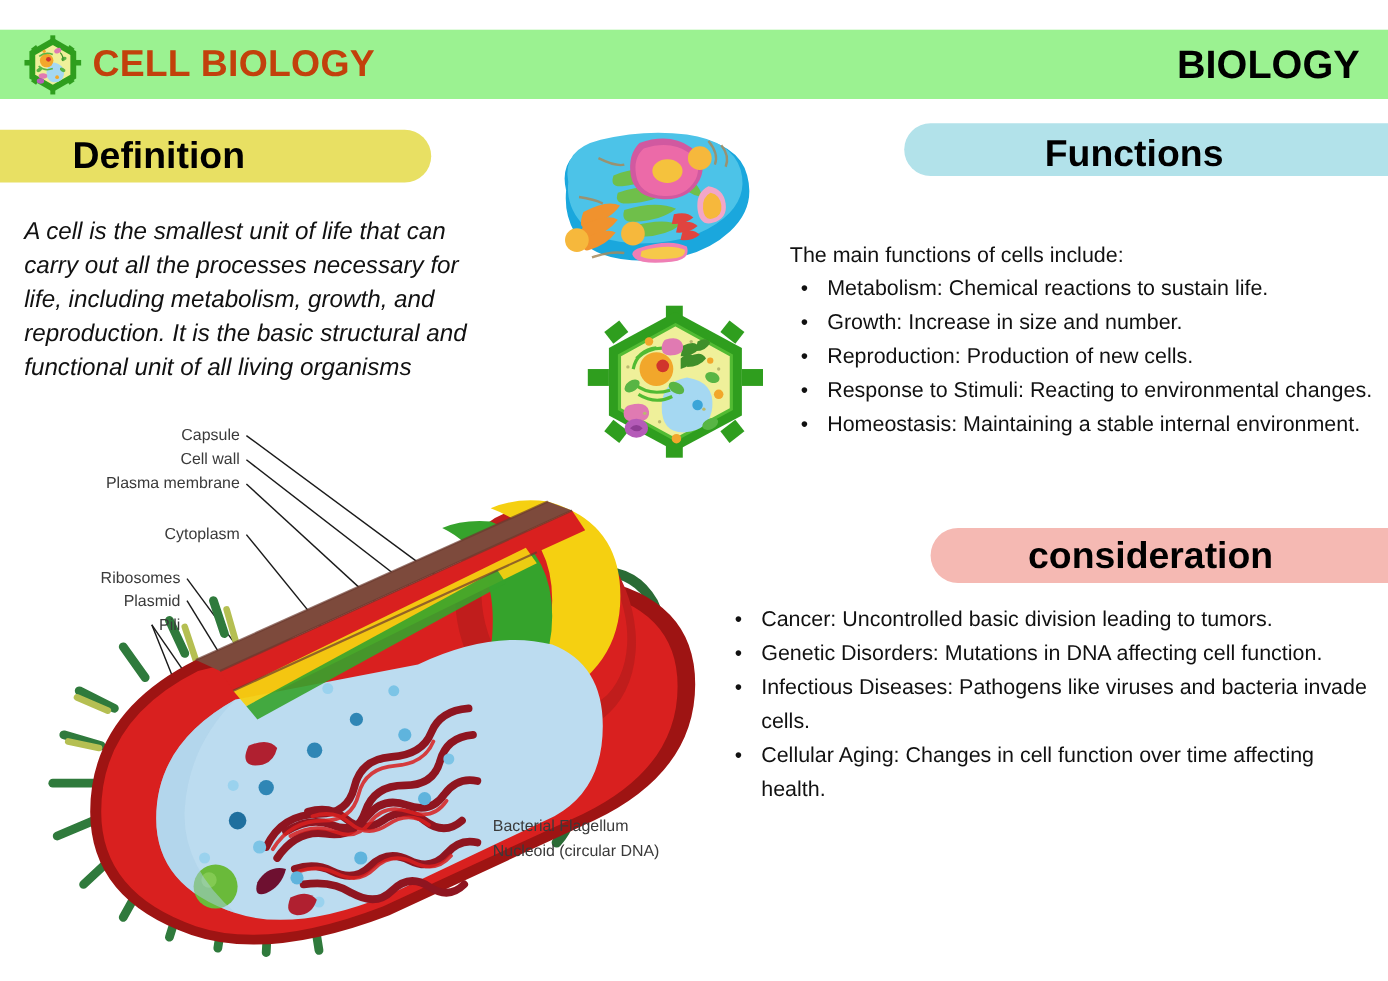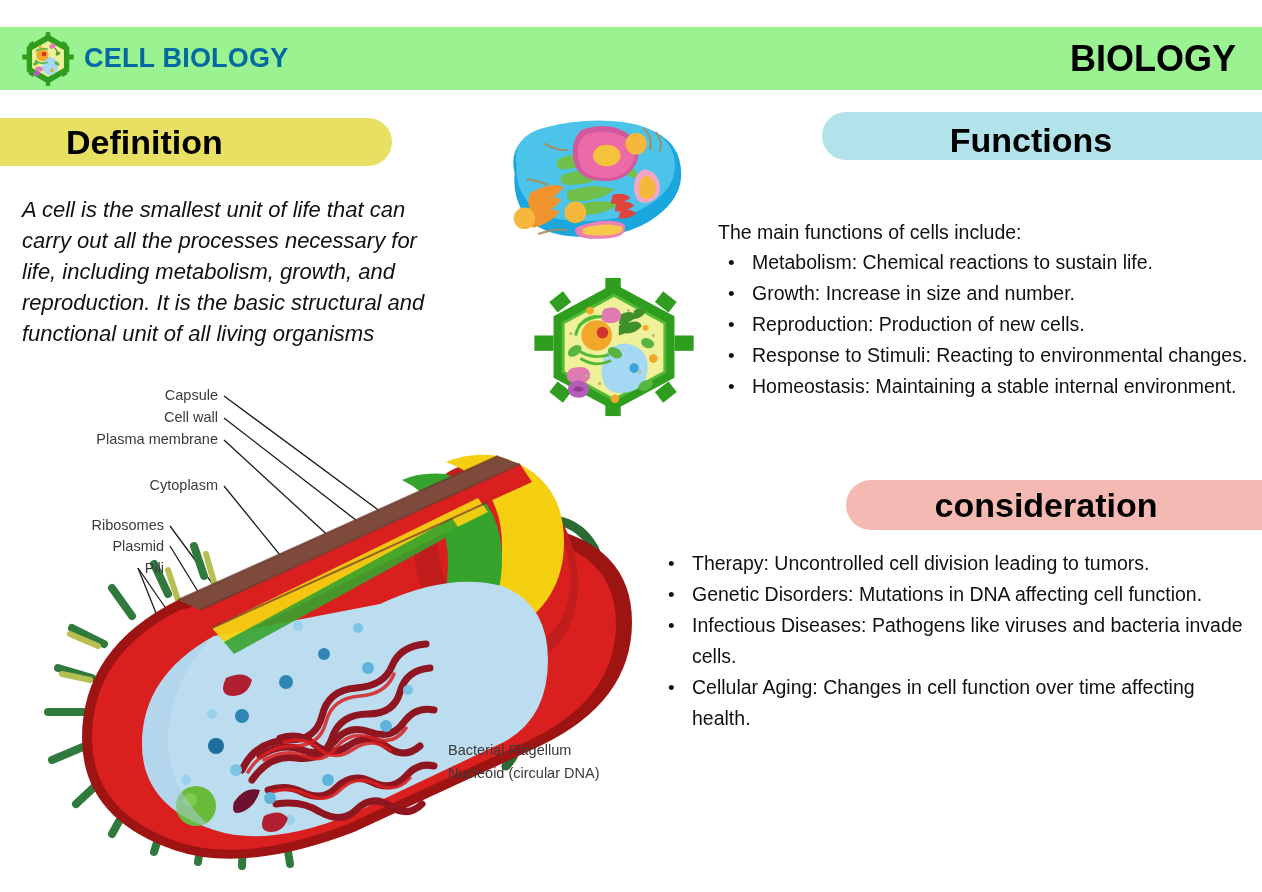--- a/index.html
+++ b/index.html
@@ -12,21 +12,21 @@
   .page { position: relative; width: 1262px; height: 892px; background: #fff; }
 
   
   .banner {
     position: absolute; left: 0; top: 27px; width: 1262px; height: 63px;
     background: #9bf291;
     display: flex; align-items: center;
   }
   .banner-logo { width: 56px; height: 56px; margin-left: 20px; flex: 0 0 auto; }
   .banner-title {
-    font-size: 27px; font-weight: bold; color: #0369a1;
+    font-size: 34px; font-weight: bold; color: #c2410c;
     margin-left: 8px; letter-spacing: 0.2px; white-space: nowrap;
   }
   .banner-subject {
     margin-left: auto; margin-right: 26px;
     font-size: 36px; font-weight: bold; color: #000; white-space: nowrap;
   }
 
   
   .pill {
     position: absolute; display: flex; align-items: center;
@@ -396,19 +396,19 @@
     <li>Growth: Increase in size and number.</li>
     <li>Reproduction: Production of new cells.</li>
     <li>Response to Stimuli: Reacting to environmental changes.</li>
     <li>Homeostasis: Maintaining a stable internal environment.</li>
   </ul>
 
   <div class="pill pill-consideration">
     <span class="pill-text">consideration</span>
   </div>
   <ul class="bullets consideration-bullets">
-    <li>Therapy: Uncontrolled cell division leading to tumors.</li>
+    <li>Cancer: Uncontrolled basic division leading to tumors.</li>
     <li>Genetic Disorders: Mutations in DNA affecting cell function.</li>
     <li>Infectious Diseases: Pathogens like viruses and bacteria invade cells.</li>
     <li>Cellular Aging: Changes in cell function over time affecting health.</li>
   </ul>
 
 </div>
 
 </body></html>

